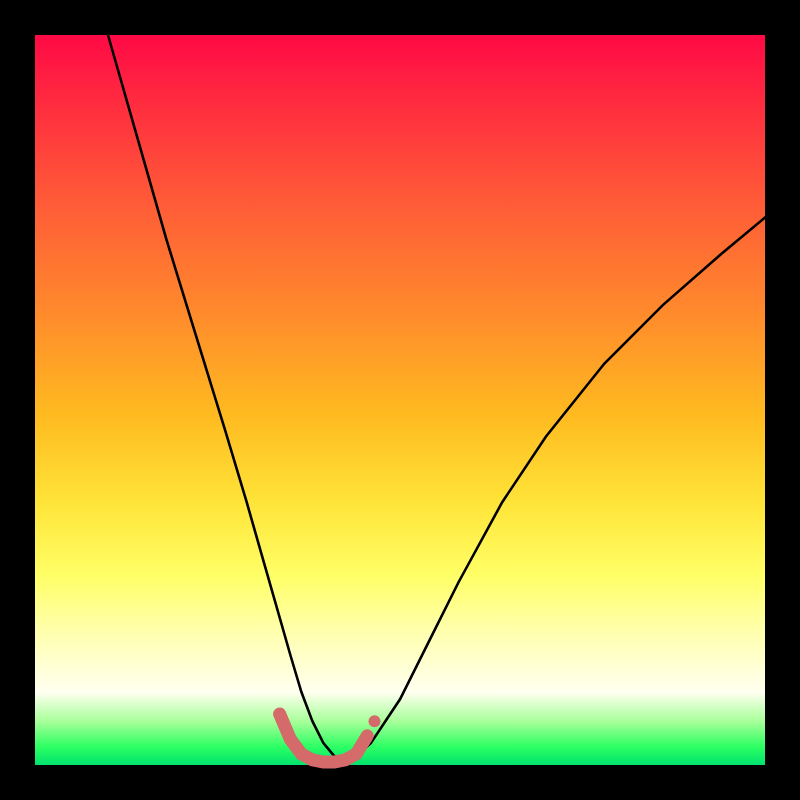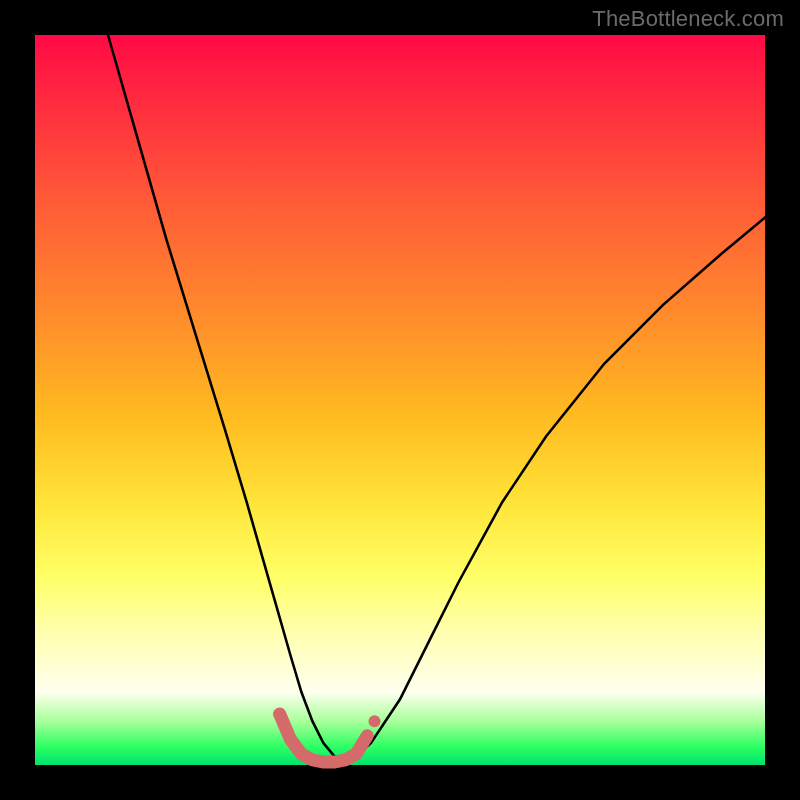--- a/index.html
+++ b/index.html
@@ -56,21 +56,20 @@
     top: 0;
     width: 730px;
     height: 730px;
     overflow: visible;
   }
 </style>
 </head>
 <body>
 
 <div class="frame">
-  <div class="watermark">TheBottleneck.com</div>
   <div class="plot">
     <svg class="curve" viewBox="0 0 730 730">
       <path id="series-0" fill="none" stroke="#000000" stroke-width="2.6" stroke-linecap="round" d="M73.0 0.0 L102.2 102.2 L131.4 204.4 L160.6 299.3 L189.8 394.2 L211.7 467.2 L226.3 518.3 L240.9 569.4 L255.5 620.5 L266.4 657.0 L277.4 686.2 L288.4 708.1 L299.3 721.2 L310.3 726.4 L321.2 721.2 L335.8 708.1 L365.0 664.3 L394.2 605.9 L423.4 547.5 L467.2 467.2 L511.0 401.5 L569.4 328.5 L627.8 270.1 L686.2 219.0 L730.0 182.5"></path>
       <path id="series-1" fill="none" stroke="#d46a6a" stroke-width="13" stroke-linecap="round" d="M244.6 678.9 L255.5 704.5 L266.4 719.0 L277.4 724.9 L288.4 727.1 L299.3 727.1 L310.3 724.9 L321.2 719.0 L332.2 700.8"></path>
       <circle id="marker-0" r="6" fill="#d46a6a" cx="244.6" cy="678.9"></circle>
       <circle id="marker-1" r="6" fill="#d46a6a" cx="339.5" cy="686.2"></circle>
     </svg>
   </div>
 </div>
 

